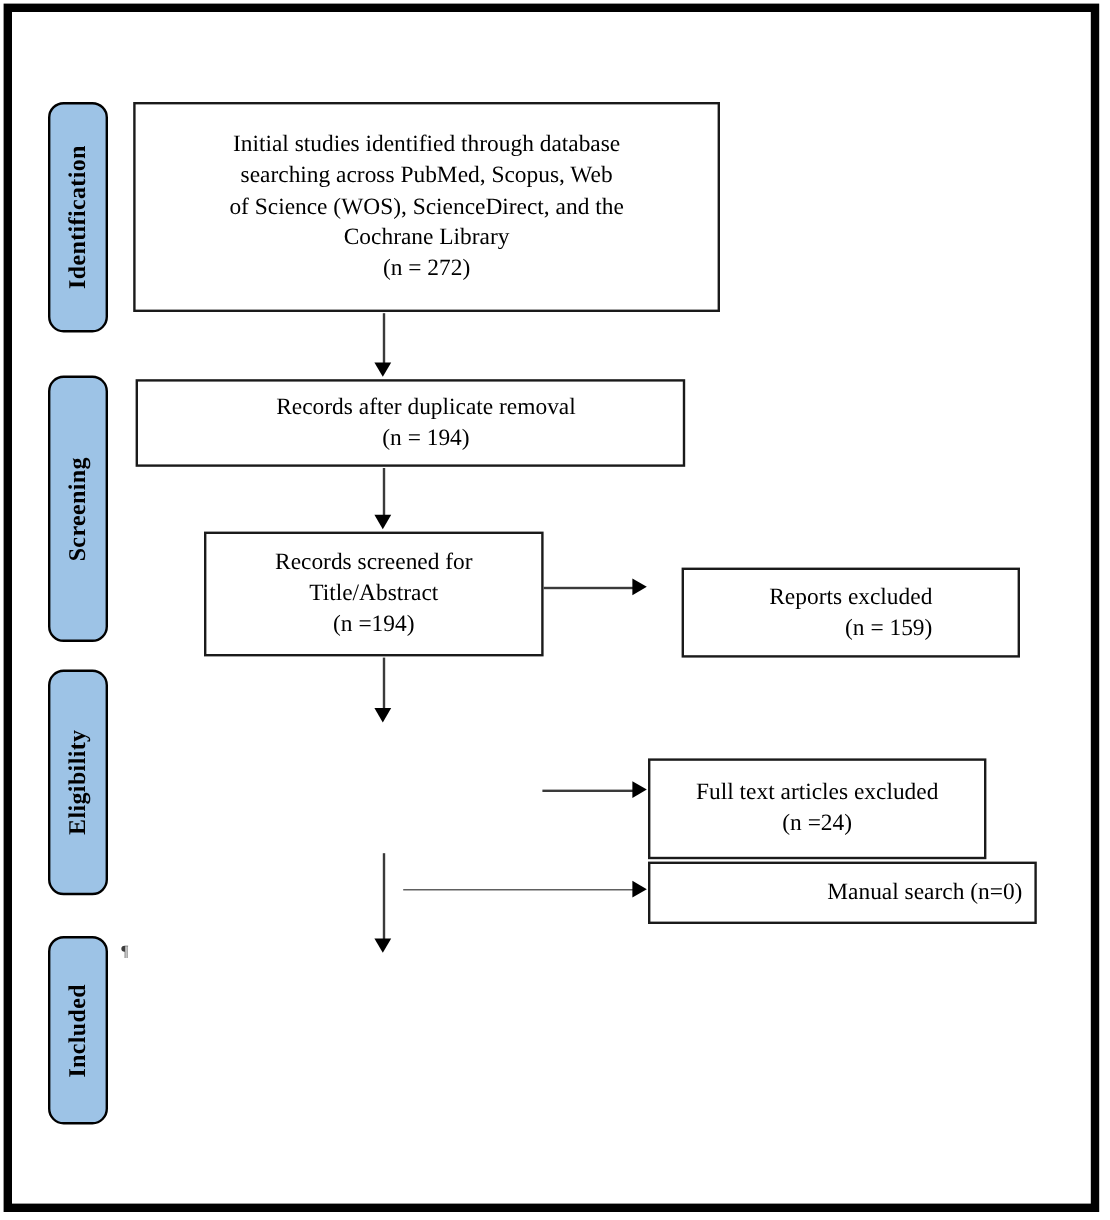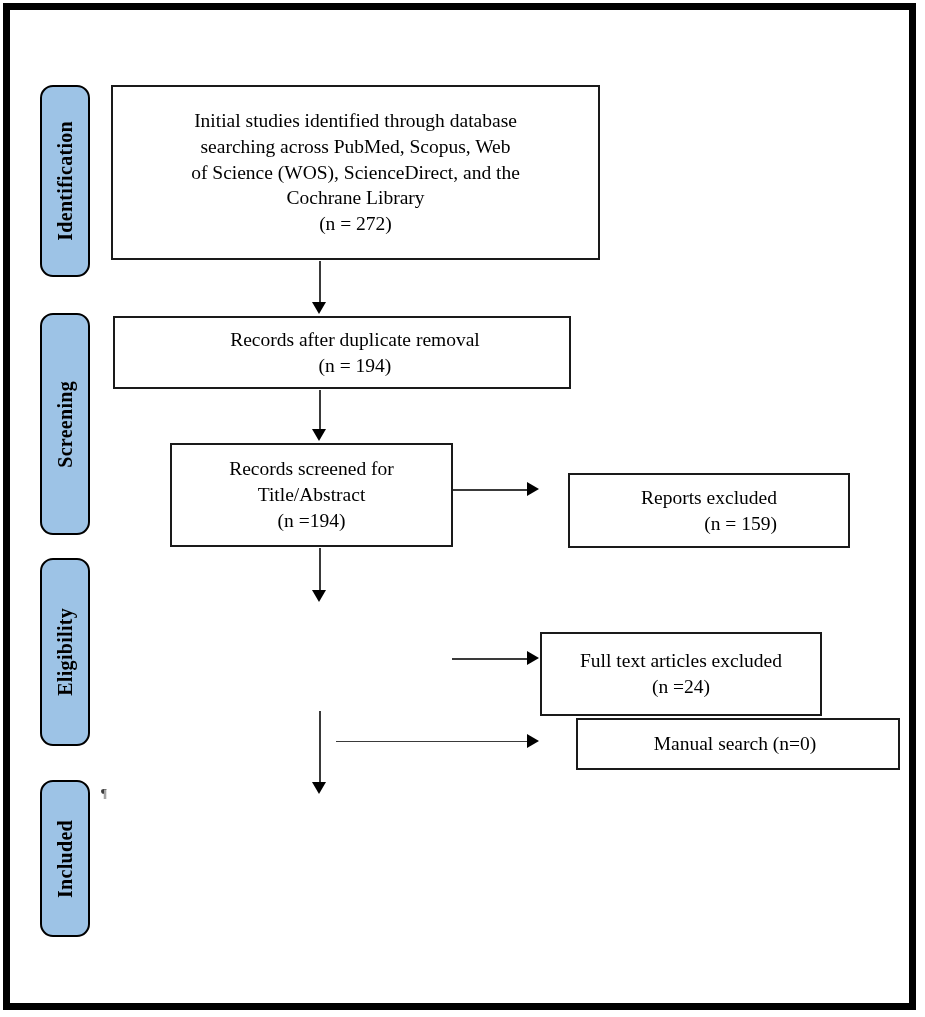--- a/index.html
+++ b/index.html
@@ -59,24 +59,23 @@
     display: flex;
     align-items: center;
     justify-content: center;
     text-align: center;
     color: #000000;
     font-size: 19.5px;
     line-height: 1.32;
     padding: 4px 10px;
   }
   .node-box.left-align {
-    justify-content: center;
+    justify-content: flex-end;
     text-align: left;
     padding-left: 4px;
-    margin-left: 36px;
   }
   .node-text {
     display: block;
     white-space: pre-line;
   }
   
   .vline {
     position: absolute;
     width: 0;
     border-left: 2px solid #3a3a3a;

